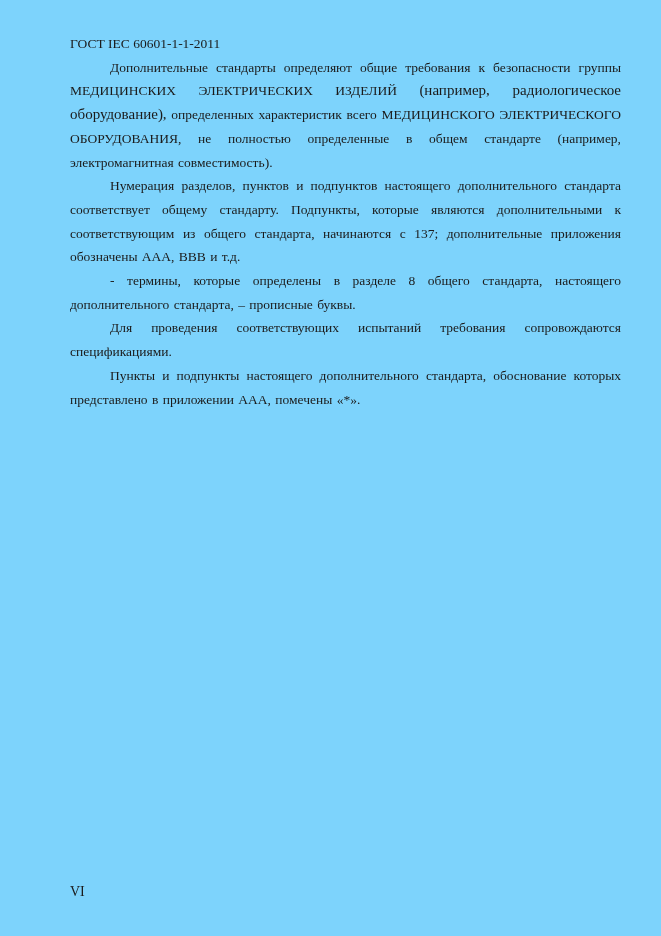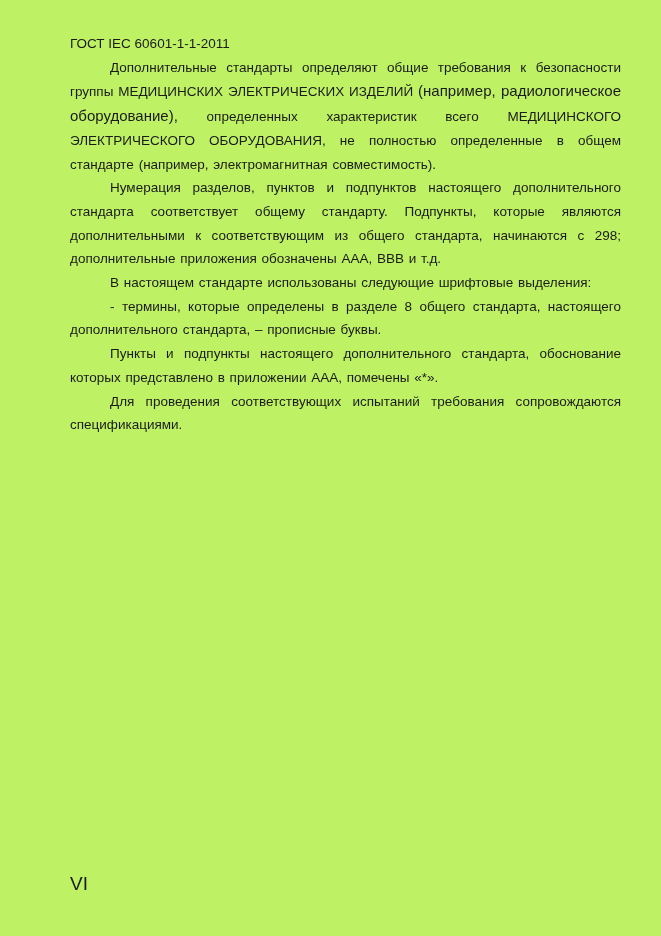--- a/index.html
+++ b/index.html
@@ -1,21 +1,21 @@
 <!DOCTYPE html>
 <html lang="ru"><head>
 <meta charset="utf-8">
 <style>
   html, body { margin: 0; padding: 0; background: #ffffff; }
   .page {
     position: relative;
     width: 661px;
     height: 936px;
-    background: #bef264;
-    font-family: Liberation Sans, sans-serif;
+    background: #7dd3fc;
+    font-family: Liberation Serif, serif;
     color: #1b1b1b;
     overflow: hidden;
   }
   .content {
     position: absolute;
     left: 70px;
     top: 32px;
     width: 551px;
   }
   .doc-header {
@@ -29,43 +29,42 @@
     font-size: 13.5px;
     line-height: 23.7px;
     text-align: justify;
     text-indent: 40px;
     word-spacing: 1px;
   }
   .petit { font-size: 15px; }
   .footer-pagenum {
     position: absolute;
     left: 70px;
-    bottom: 44px;
-    font-size: 19px;
+    bottom: 36px;
+    font-size: 14px;
     line-height: 16px;
   }
 </style>
 </head>
 <body>
 
 <div class="page">
   <div class="content">
     <div class="doc-header">ГОСТ IEC 60601-1-1-2011</div>
 
     <p class="para"><span>Дополнительные стандарты определяют общие требования к безопасности группы МЕДИЦИНСКИХ ЭЛЕКТРИЧЕСКИХ ИЗДЕЛИЙ </span><span class="petit">(например, радиологическое оборудование),</span><span> определенных характеристик всего МЕДИЦИНСКОГО ЭЛЕКТРИЧЕСКОГО ОБОРУДОВАНИЯ, не полностью определенные в общем стандарте (например, электромагнитная совместимость).</span></p>
 
-    <p class="para">Нумерация разделов, пунктов и подпунктов настоящего дополнительного стандарта соответствует общему стандарту. Подпункты, которые являются дополнительными к соответствующим из общего стандарта, начинаются с 298; дополнительные приложения обозначены AAA, BBB и т.д.</p>
+    <p class="para">Нумерация разделов, пунктов и подпунктов настоящего дополнительного стандарта соответствует общему стандарту. Подпункты, которые являются дополнительными к соответствующим из общего стандарта, начинаются с 137; дополнительные приложения обозначены AAA, BBB и т.д.</p>
 
-    <p class="para">В настоящем стандарте использованы следующие шрифтовые выделения:</p>
 
 
 
     <p class="para">- термины, которые определены в разделе 8 общего стандарта, настоящего дополнительного стандарта, – прописные буквы.</p>
 
+    <p class="para">Для проведения соответствующих испытаний требования сопровождаются спецификациями.</p>
+
     <p class="para">Пункты и подпункты настоящего дополнительного стандарта, обоснование которых представлено в приложении AAA, помечены «*».</p>
-
-    <p class="para">Для проведения соответствующих испытаний требования сопровождаются спецификациями.</p>
 
 
   </div>
 
   <div class="footer-pagenum">VI</div>
 </div>
 
 </body></html>

